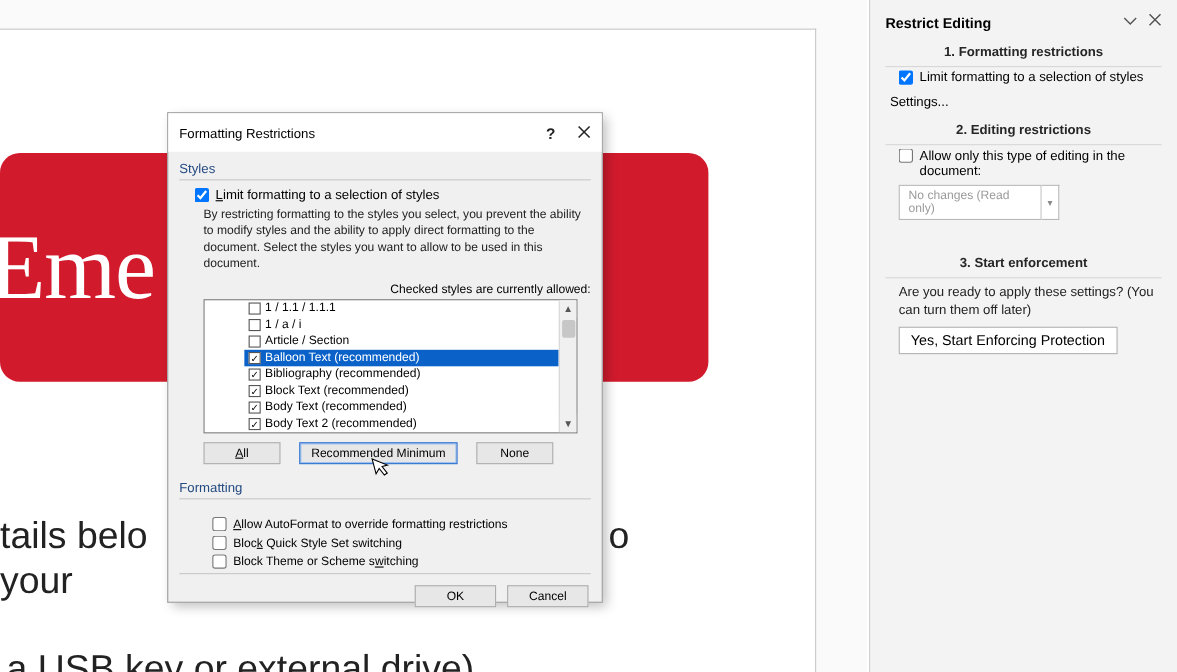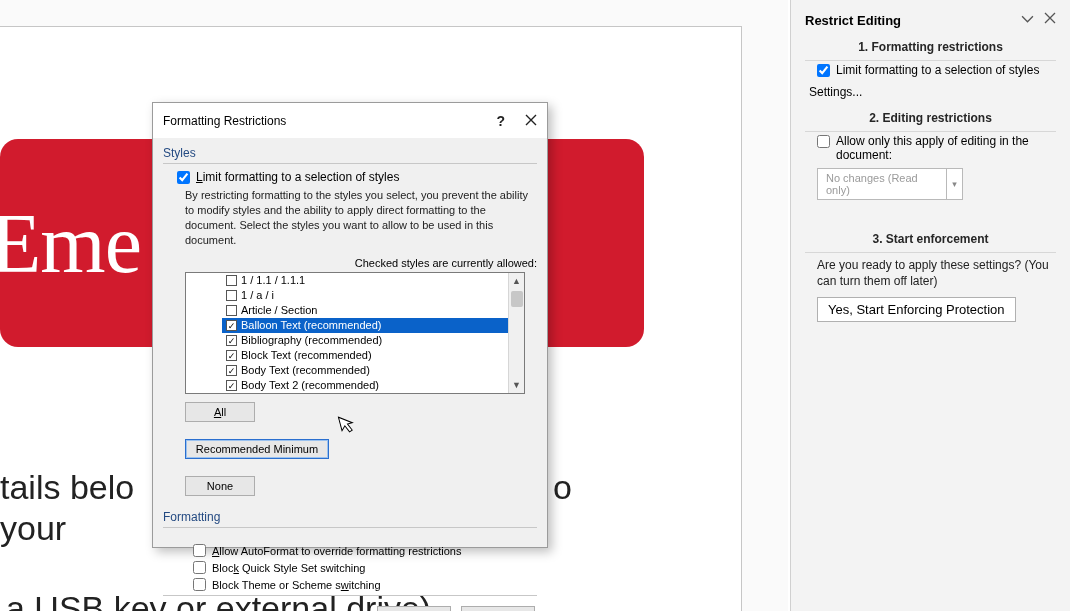--- a/index.html
+++ b/index.html
@@ -245,21 +245,20 @@
     border-radius: 2px;
   }
   .scroll-btn.bot { position: absolute; bottom: 0; }
 
   
   .actions-mid {
     display: flex;
     margin-left: 22px;
     margin-top: 8px;
     gap: 17px;
-    flex-direction: column;
   }
   .actbtn {
     background: #e7e7e7;
     border: 1px solid #adadad;
     padding: 3px 0;
     font-size: 11px;
     cursor: pointer;
     text-align: center;
   }
   .actbtn.small { width: 70px; }
@@ -330,21 +329,21 @@
   <div class="row">
     <input type="checkbox" checked="" style="">
     <span>Limit formatting to a selection of styles</span>
   </div>
   <a class="settings-link">Settings...</a>
 
   <div class="section-title">2. Editing restrictions</div>
   <div class="sec-hr"></div>
   <div class="row">
     <input type="checkbox" style="">
-    <span>Allow only this apply of editing in the document:</span>
+    <span>Allow only this type of editing in the document:</span>
   </div>
   <div class="combo">
     <div class="combo-field">No changes (Read only)</div>
     <div class="combo-btn">▾</div>
   </div>
 
   <div class="section-title" style="margin-top:32px">3. Start enforcement</div>
   <div class="sec-hr"></div>
   <div class="enforce-text">Are you ready to apply these settings? (You can turn them off later)</div>
   <button type="button" class="enforce-btn">Yes, Start Enforcing Protection</button>

